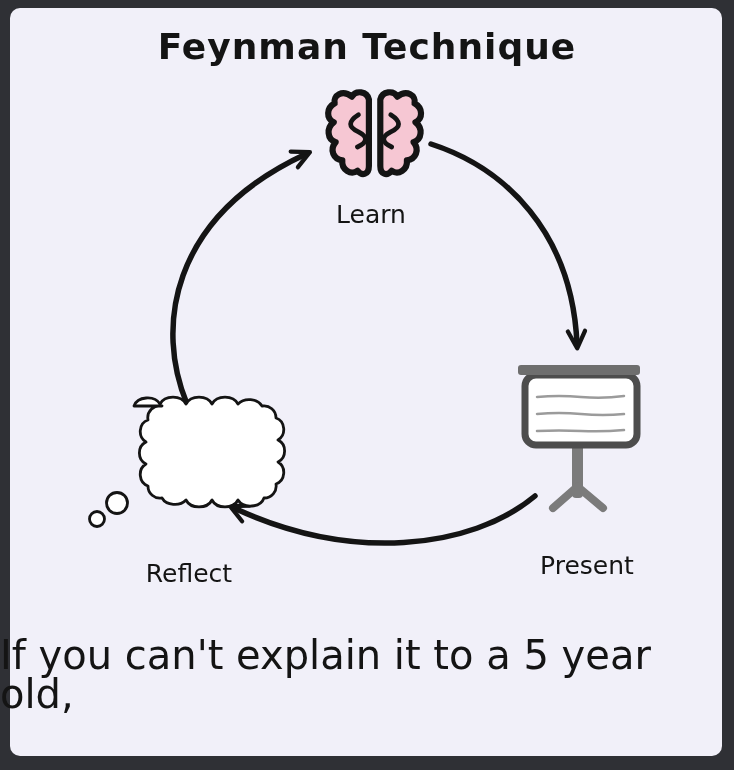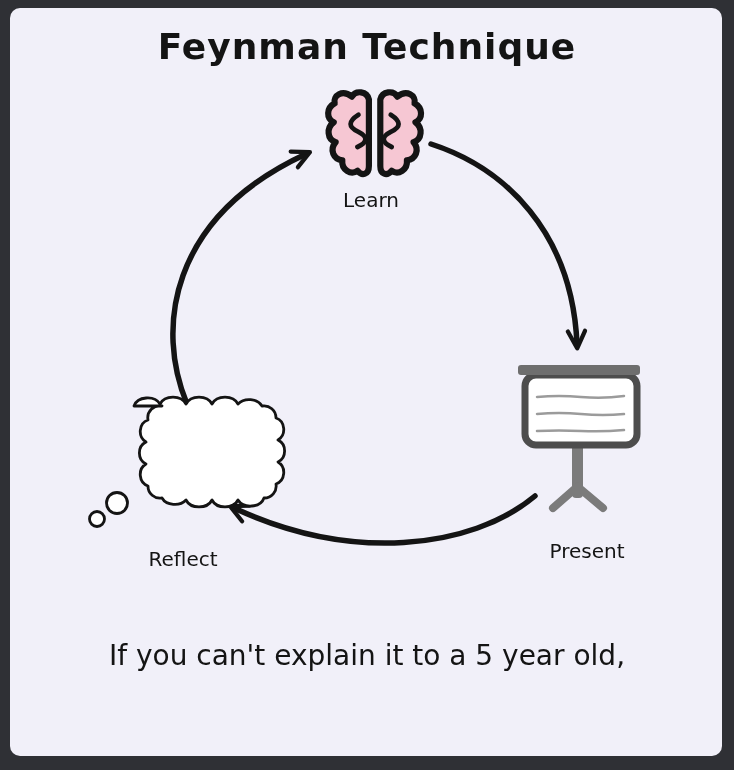--- a/index.html
+++ b/index.html
@@ -29,33 +29,34 @@
     top: 26px;
     text-align: center;
     font-size: 36px;
     font-weight: 700;
     letter-spacing: 1px;
     color: var(--ink, #141414);
   }
   .node-label {
     position: absolute;
     transform: translateX(-50%);
-    font-size: 20px;
+    font-size: 25px;
     color: var(--ink, #141414);
     white-space: nowrap;
+    margin-top: 12px;
   }
   .label-learn   { left: 371px; top: 188px; }
   .label-present { left: 587px; top: 539px; }
-  .label-reflect { left: 183px; top: 547px; }
+  .label-reflect { left: 189px; top: 547px; }
   .quote {
     position: absolute;
     left: 0; right: 0;
     top: 636px;
-    text-align: center;
-    font-size: 28px;
+    text-align: left;
+    font-size: 40px;
     line-height: 39px;
     color: var(--ink, #141414);
   }
   
   .arrow {
     stroke: var(--ink, #141414);
     stroke-width: 5.5;
     fill: none;
     stroke-linecap: round;
   }

